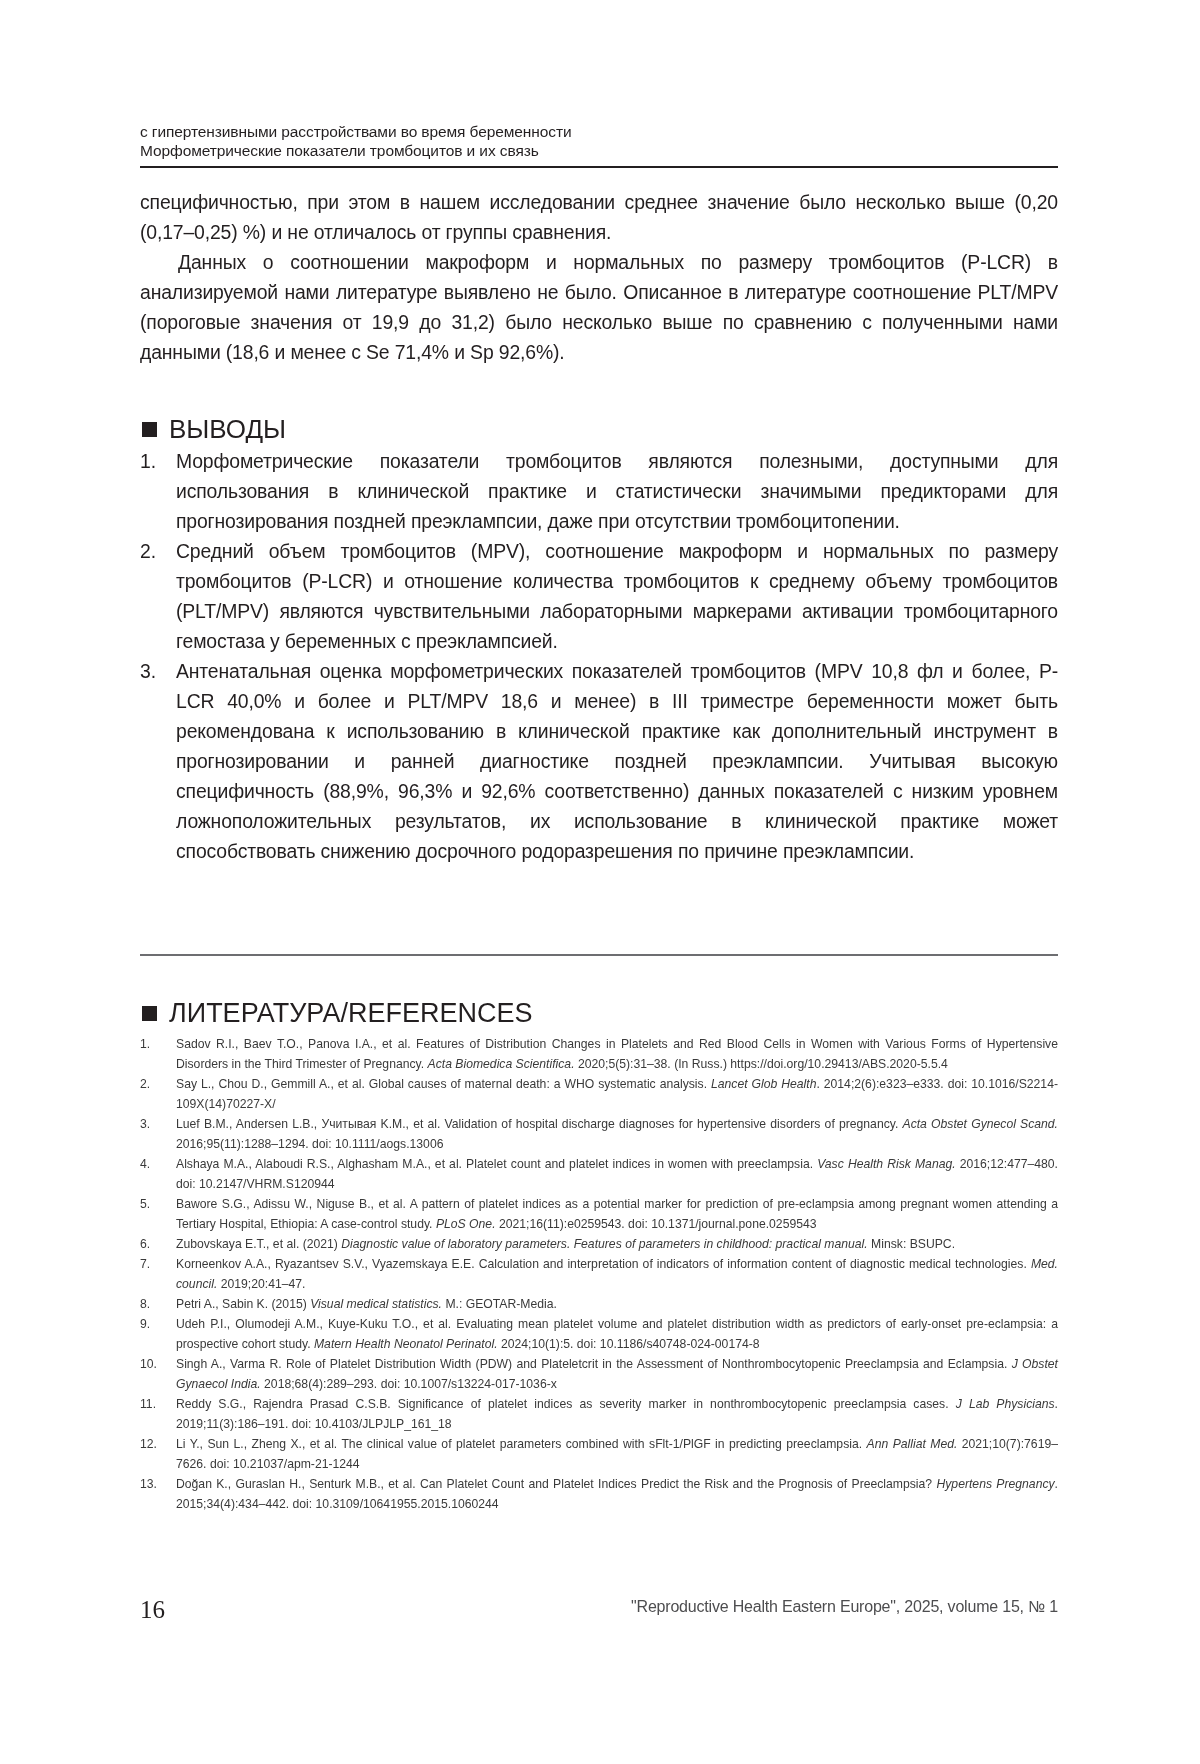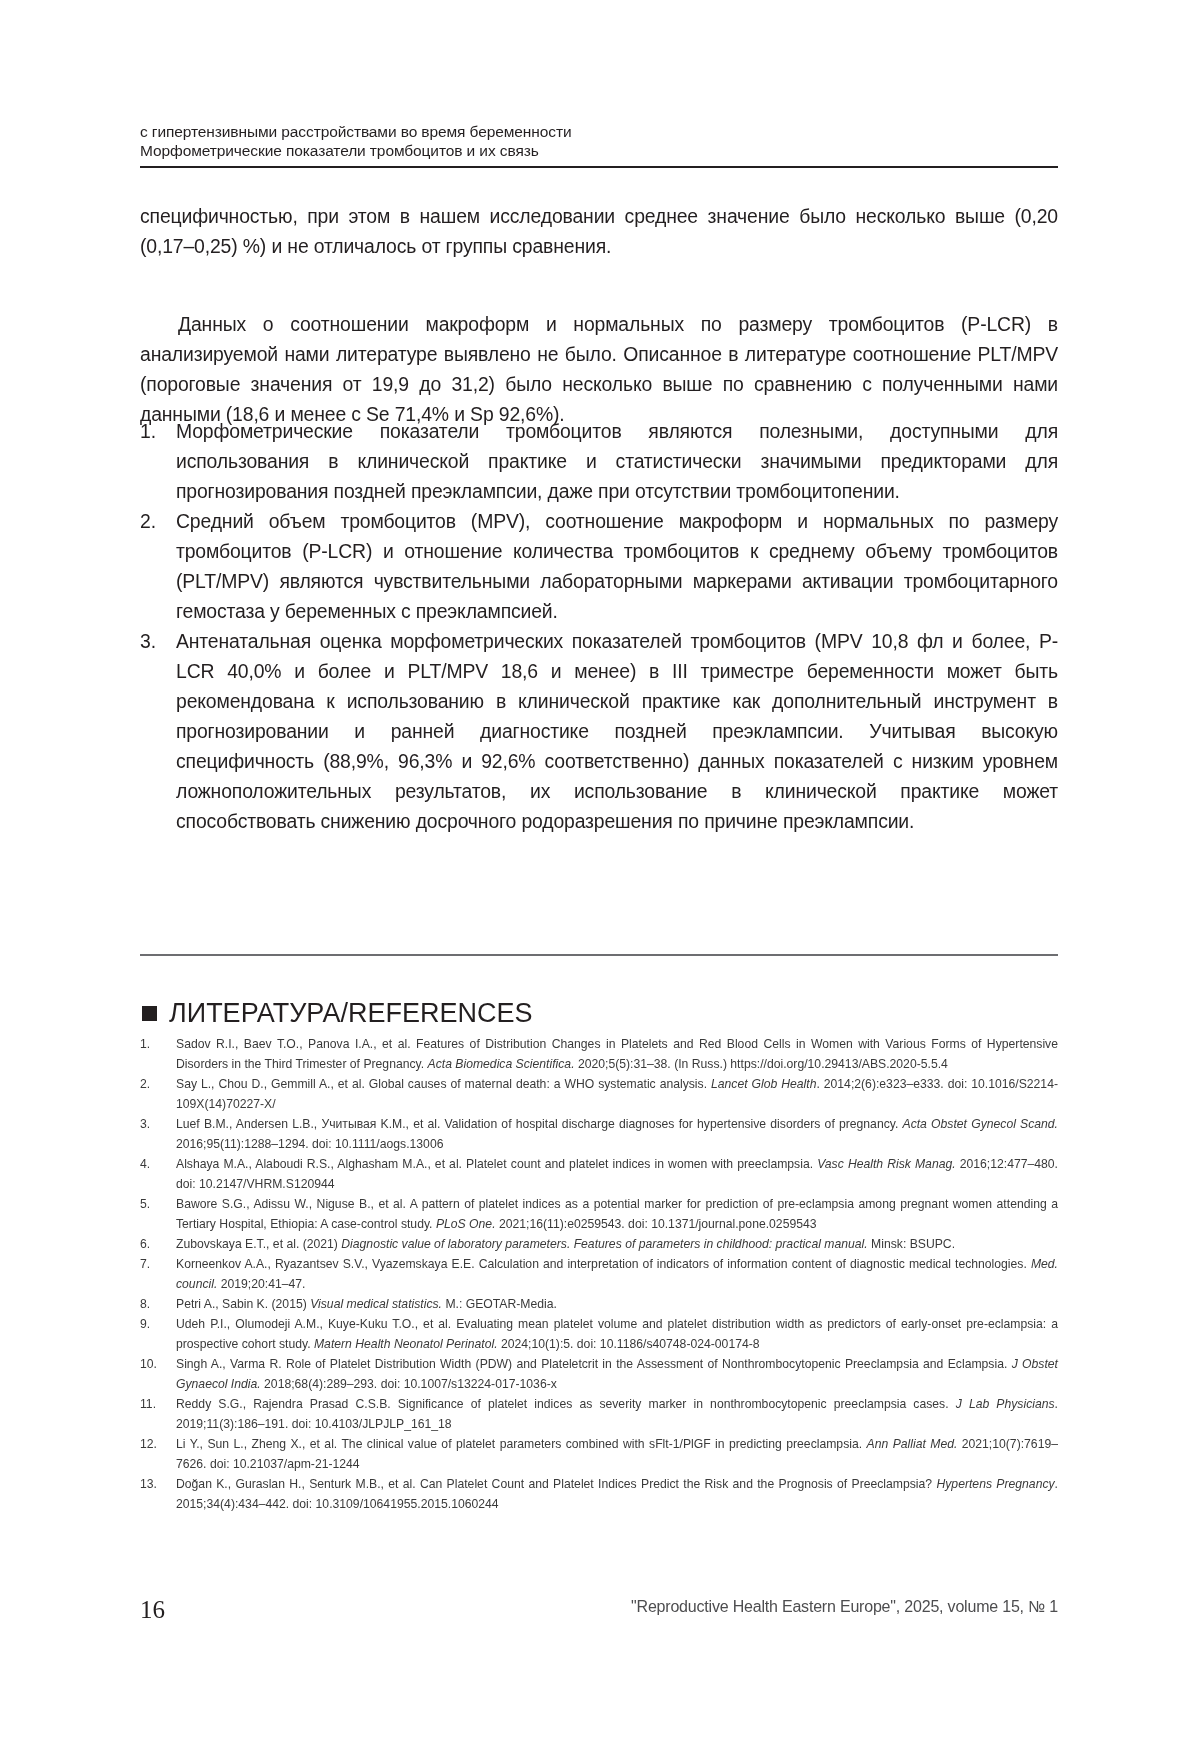--- a/index.html
+++ b/index.html
@@ -4,25 +4,25 @@
 <style>
   html, body { margin: 0; padding: 0; background: #ffffff; }
   body { width: 1200px; height: 1764px; position: relative; overflow: hidden;
          font-family: "DejaVu Sans", sans-serif; color: #231f20; }
   .page { position: absolute; left: 140px; top: 0; width: 918px; }
   .running-head { position: absolute; top: 122px; left: 0; width: 918px;
                   font-family: "Liberation Sans", sans-serif; font-size: 15.5px; line-height: 19px;
                   color: #231f20; letter-spacing: -0.1px; }
   .head-rule { position: absolute; top: 166px; left: 0; width: 918px; height: 0;
                border-top: 2px solid #231f20; }
-  .body-text { position: absolute; top: 201px; left: 0; width: 918px;
+  .body-text { position: absolute; top: 187px; left: 0; width: 918px;
                font-family: "Liberation Sans", sans-serif; font-size: 19.4px; line-height: 30px;
                text-align: justify; letter-spacing: -0.15px; }
   .body-text p { margin: 0; }
-  .body-text p.indent { text-indent: 38px; margin-top: 48px; }
+  .body-text p.indent { text-indent: 38px; }
   .section-head { display: flex; align-items: center; font-family: "Liberation Sans", sans-serif;
                   font-size: 26px; line-height: 30px; color: #231f20; }
   .section-head .sq { width: 15px; height: 15px; background: #231f20; margin: 0 12px 0 2px; display: inline-block; }
   .concl { position: absolute; top: 414px; left: 0; width: 918px; }
   .concl ol { list-style: none; margin: 2px 0 0 0; padding: 0; }
   .concl li { display: flex; font-family: "Liberation Sans", sans-serif; font-size: 19.4px; line-height: 30px;
               letter-spacing: -0.15px; }
   .concl li .num { width: 36px; flex: 0 0 36px; }
   .concl li .txt { flex: 1; text-align: justify; }
   .divider { position: absolute; top: 954px; left: 0; width: 918px; height: 0; border-top: 2px solid #6d6e71; }
@@ -48,20 +48,24 @@
     <div>Морфометрические показатели тромбоцитов и их связь</div>
   </div>
   <div class="head-rule"></div>
 
   <div class="body-text">
     <p>специфичностью, при этом в нашем исследовании среднее значение было несколько выше (0,20 (0,17–0,25) %) и не отличалось от группы сравнения.</p>
     <p class="indent">Данных о соотношении макроформ и нормальных по размеру тромбоцитов (P-LCR) в анализируемой нами литературе выявлено не было. Описанное в литературе соотношение PLT/MPV (пороговые значения от 19,9 до 31,2) было несколько выше по сравнению с полученными нами данными (18,6 и менее с Se 71,4% и Sp 92,6%).</p>
   </div>
 
   <div class="concl">
+    <div class="section-head">
+      <span class="sq"></span>
+      <span>ВЫВОДЫ</span>
+    </div>
     <ol>
       <li>
         <span class="num">1.</span>
         <span class="txt">Морфометрические показатели тромбоцитов являются полезными, доступными для использования в клинической практике и статистически значимыми предикторами для прогнозирования поздней преэклампсии, даже при отсутствии тромбоцитопении.</span>
       </li>
       <li>
         <span class="num">2.</span>
         <span class="txt">Средний объем тромбоцитов (MPV), соотношение макроформ и нормальных по размеру тромбоцитов (P-LCR) и отношение количества тромбоцитов к среднему объему тромбоцитов (PLT/MPV) являются чувствительными лабораторными маркерами активации тромбоцитарного гемостаза у беременных с преэклампсией.</span>
       </li>
       <li>

